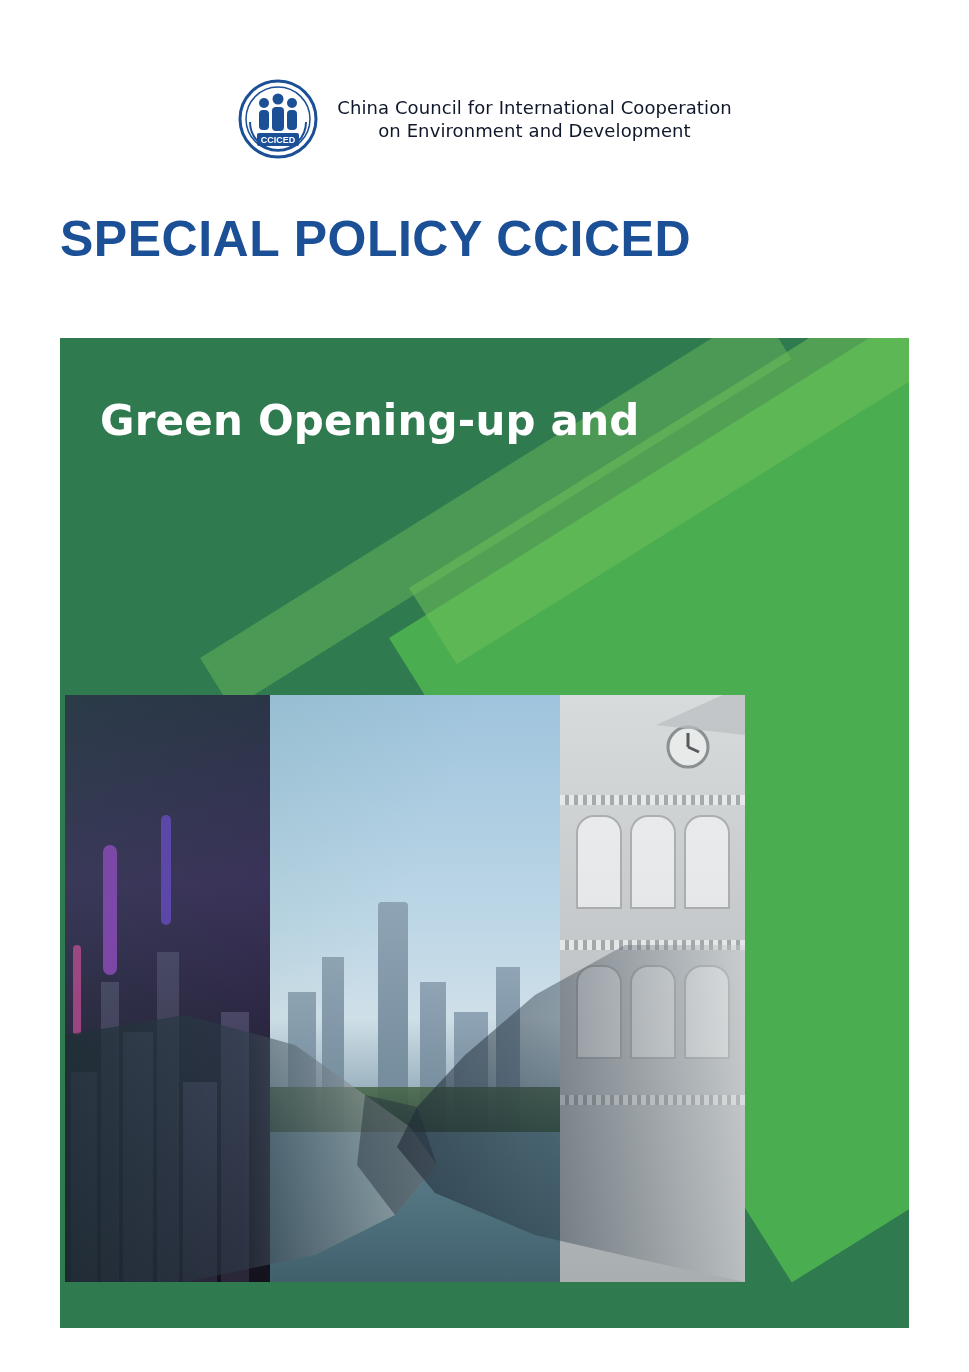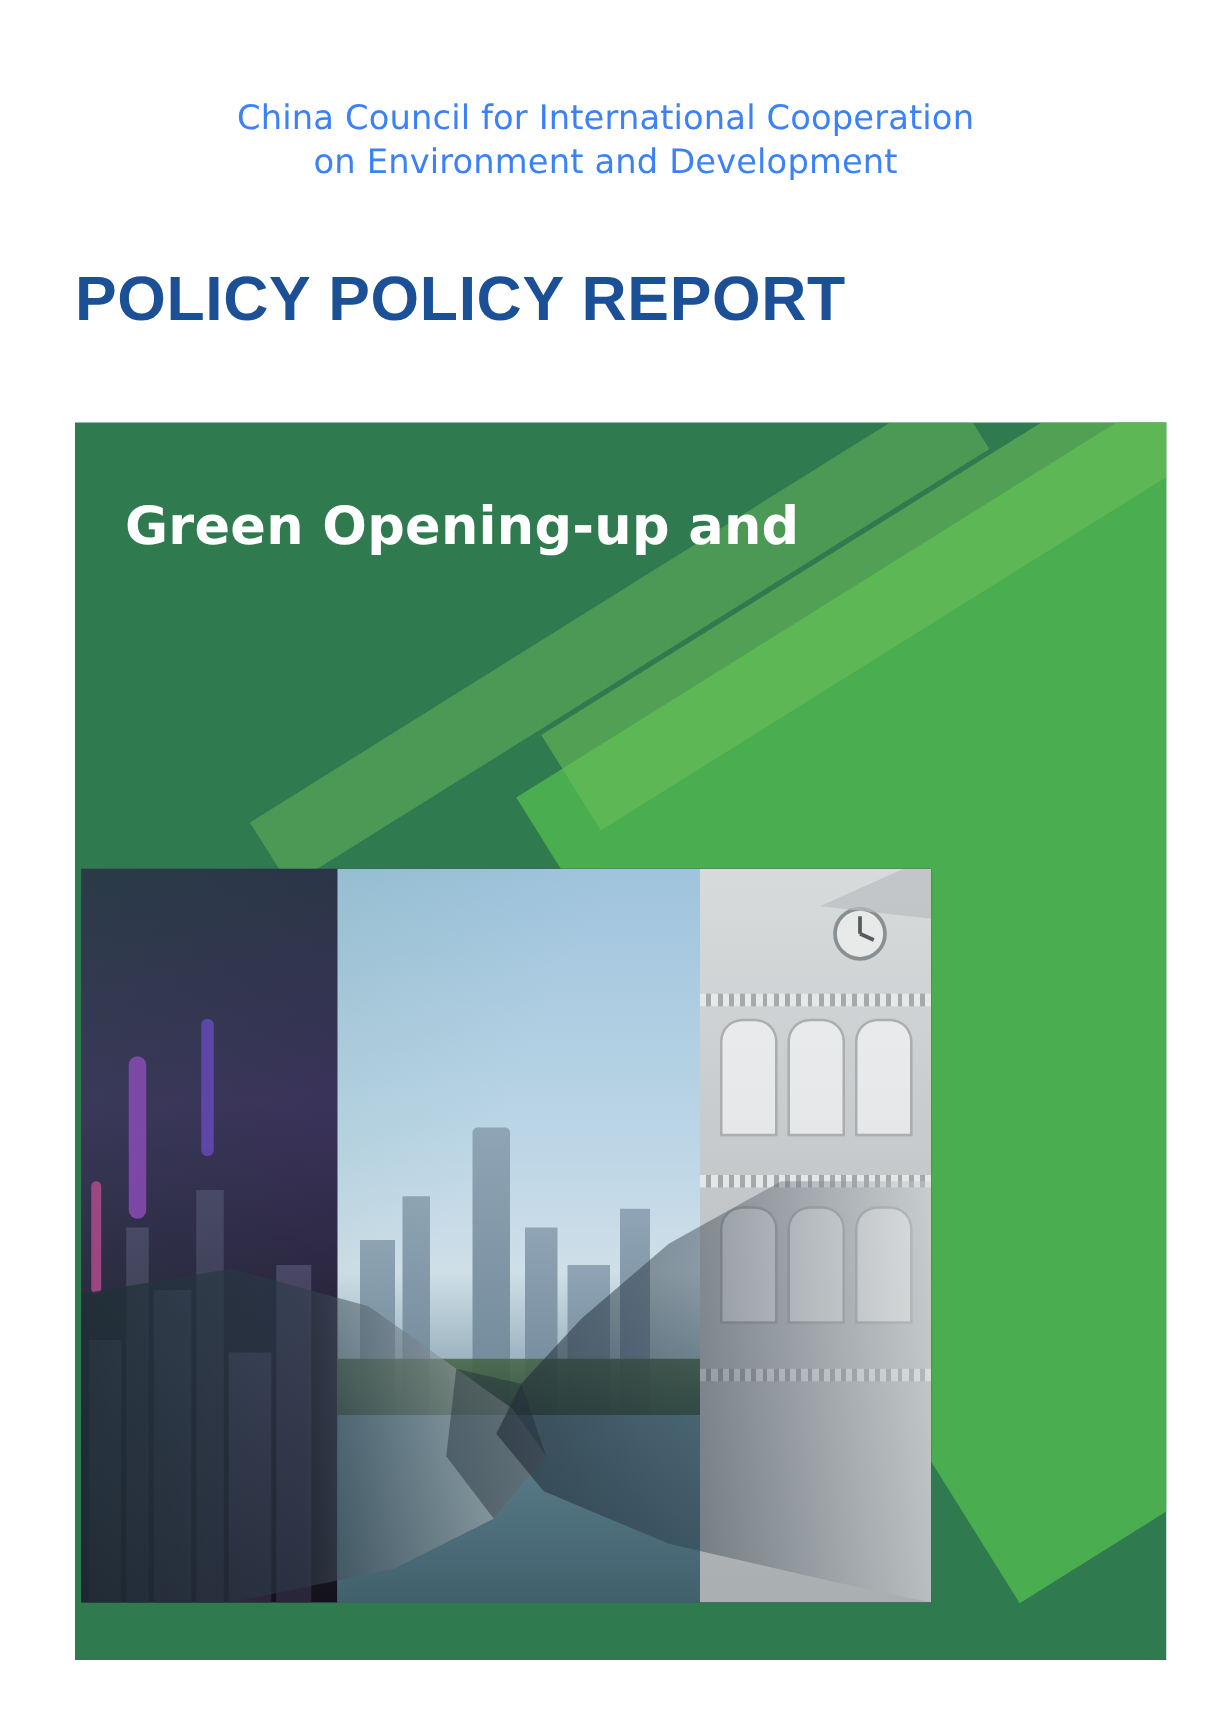--- a/index.html
+++ b/index.html
@@ -26,22 +26,22 @@
     align-items: center;
     gap: 18px;
   }
   .logo-mark {
     width: 82px;
     height: 82px;
     flex: 0 0 82px;
     position: relative;
   }
   .org-name {
-    color: #3b82f6;
-    font-size: 27px;
+    color: #0f172a;
+    font-size: 18px;
     line-height: 1.28;
     font-weight: 400;
     text-align: center;
     letter-spacing: 0.1px;
     font-family: "DejaVu Sans", sans-serif;
   }
   .org-name .line {
     display: block;
     white-space: nowrap;
   }
@@ -60,21 +60,20 @@
 
   
   .panel {
     position: absolute;
     left: 60px;
     top: 338px;
     width: 849px;
     height: 990px;
     background: #2f7a4f;
     overflow: hidden;
-    padding-left: 24px;
   }
   
   .wedge-a {
     position: absolute;
     right: -120px;
     top: 300px;
     width: 640px;
     height: 760px;
     background: #4cb050;
     transform: rotate(-32deg);
@@ -216,27 +215,46 @@
     font-size: 46px;
     font-weight: bold;
     font-family: "DejaVu Sans", sans-serif;
     letter-spacing: 1px;
   }
 </style>
 </head>
 <body>
 
 <div class="header">
+  <div class="logo-mark">
+    <svg width="82" height="82" viewBox="0 0 82 82" aria-hidden="true">
+      <circle cx="41" cy="41" r="38" fill="#ffffff" stroke="#1b4f96" stroke-width="3"></circle>
+      <circle cx="41" cy="41" r="32" fill="#ffffff" stroke="#1b4f96" stroke-width="1.5"></circle>
+
+      <path d="M13 44 A28 28 0 0 0 41 72 A28 28 0 0 0 69 44" fill="none" stroke="#1b4f96" stroke-width="2"></path>
+
+      <g fill="#1b4f96">
+        <circle cx="27" cy="25" r="5"></circle>
+        <rect x="22" y="32" width="10" height="20" rx="4"></rect>
+        <circle cx="41" cy="21" r="5.5"></circle>
+        <rect x="35" y="29" width="12" height="24" rx="4"></rect>
+        <circle cx="55" cy="25" r="5"></circle>
+        <rect x="50" y="32" width="10" height="20" rx="4"></rect>
+      </g>
+      <rect x="20" y="55" width="42" height="13" rx="2" fill="#1b4f96"></rect>
+      <text x="41" y="65" text-anchor="middle" font-family="Liberation Sans, sans-serif" font-size="9" font-weight="bold" fill="#ffffff">CCICED</text>
+    </svg>
+  </div>
   <div class="org-name">
     <span class="line">China Council for International Cooperation</span>
     <span class="line">on Environment and Development</span>
   </div>
 </div>
 
-<div class="report-type">POLICY POLICY REPORT</div>
+<div class="report-type">SPECIAL POLICY CCICED</div>
 
 <div class="panel">
 
   <div class="wedge-a"></div>
   <div class="wedge-b"></div>
   <div class="wedge-c"></div>
 
   <div class="panel-title">
     <span class="line">Green Opening-up and</span>
   </div>

